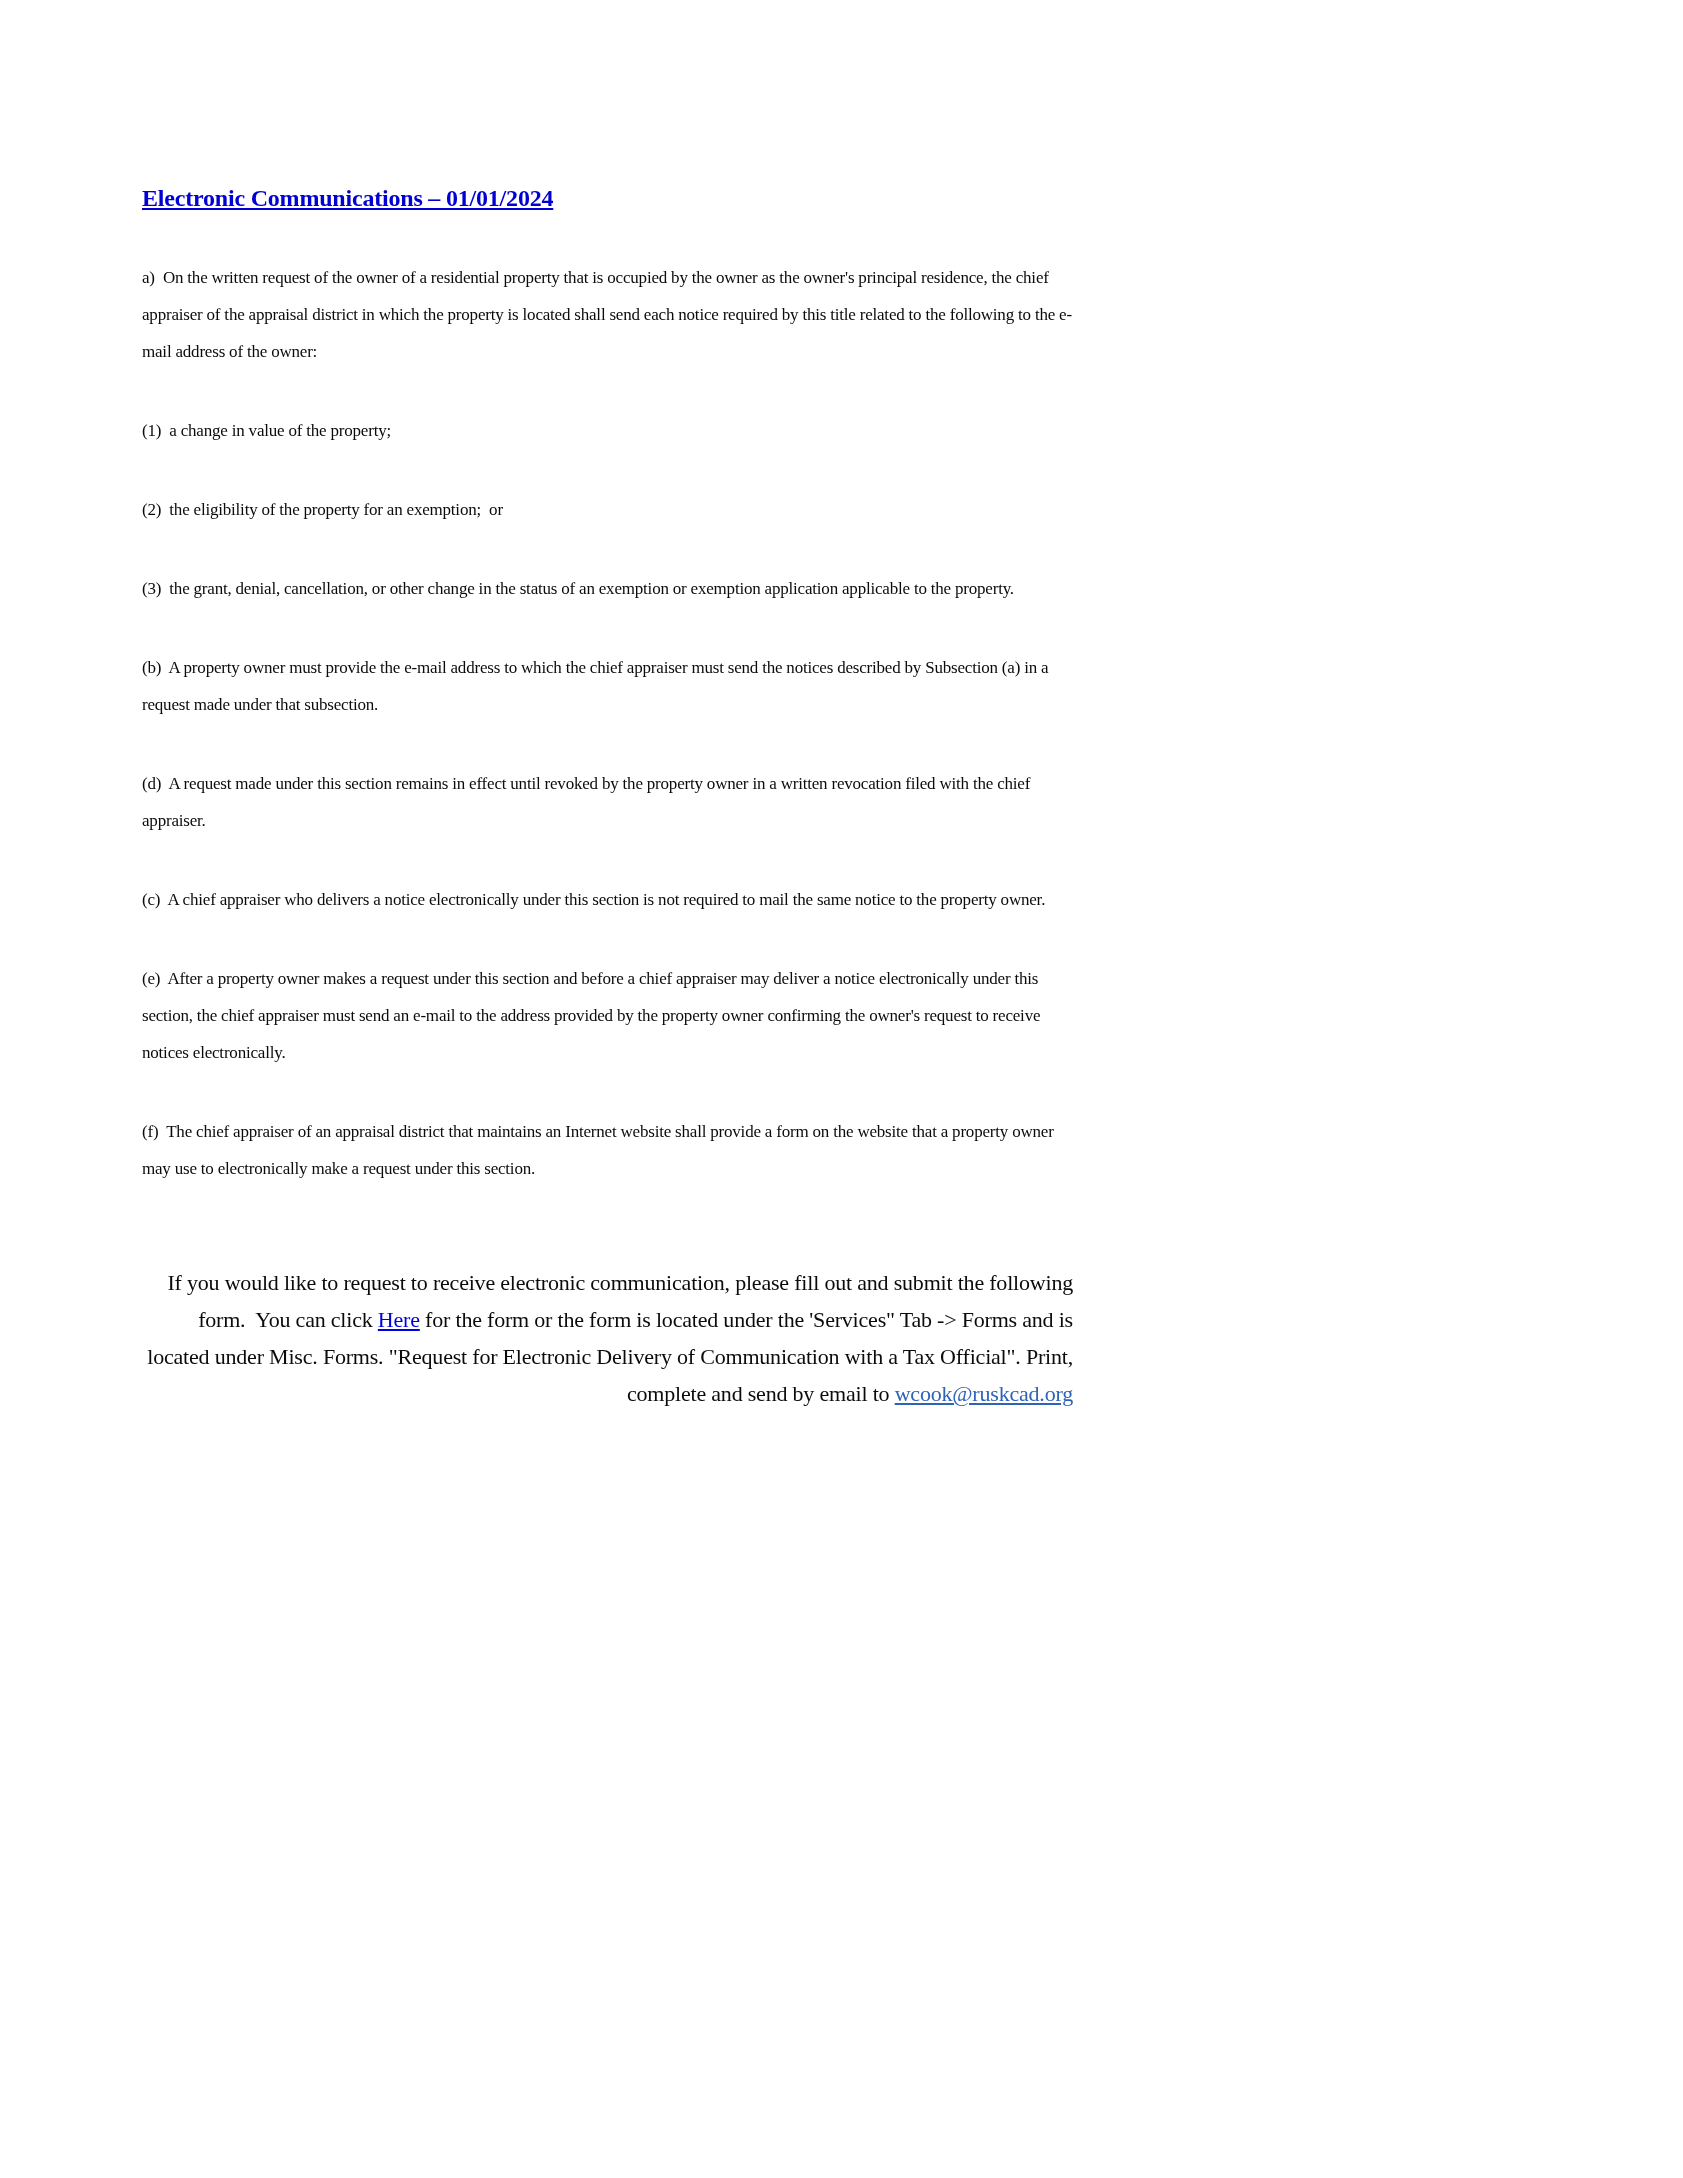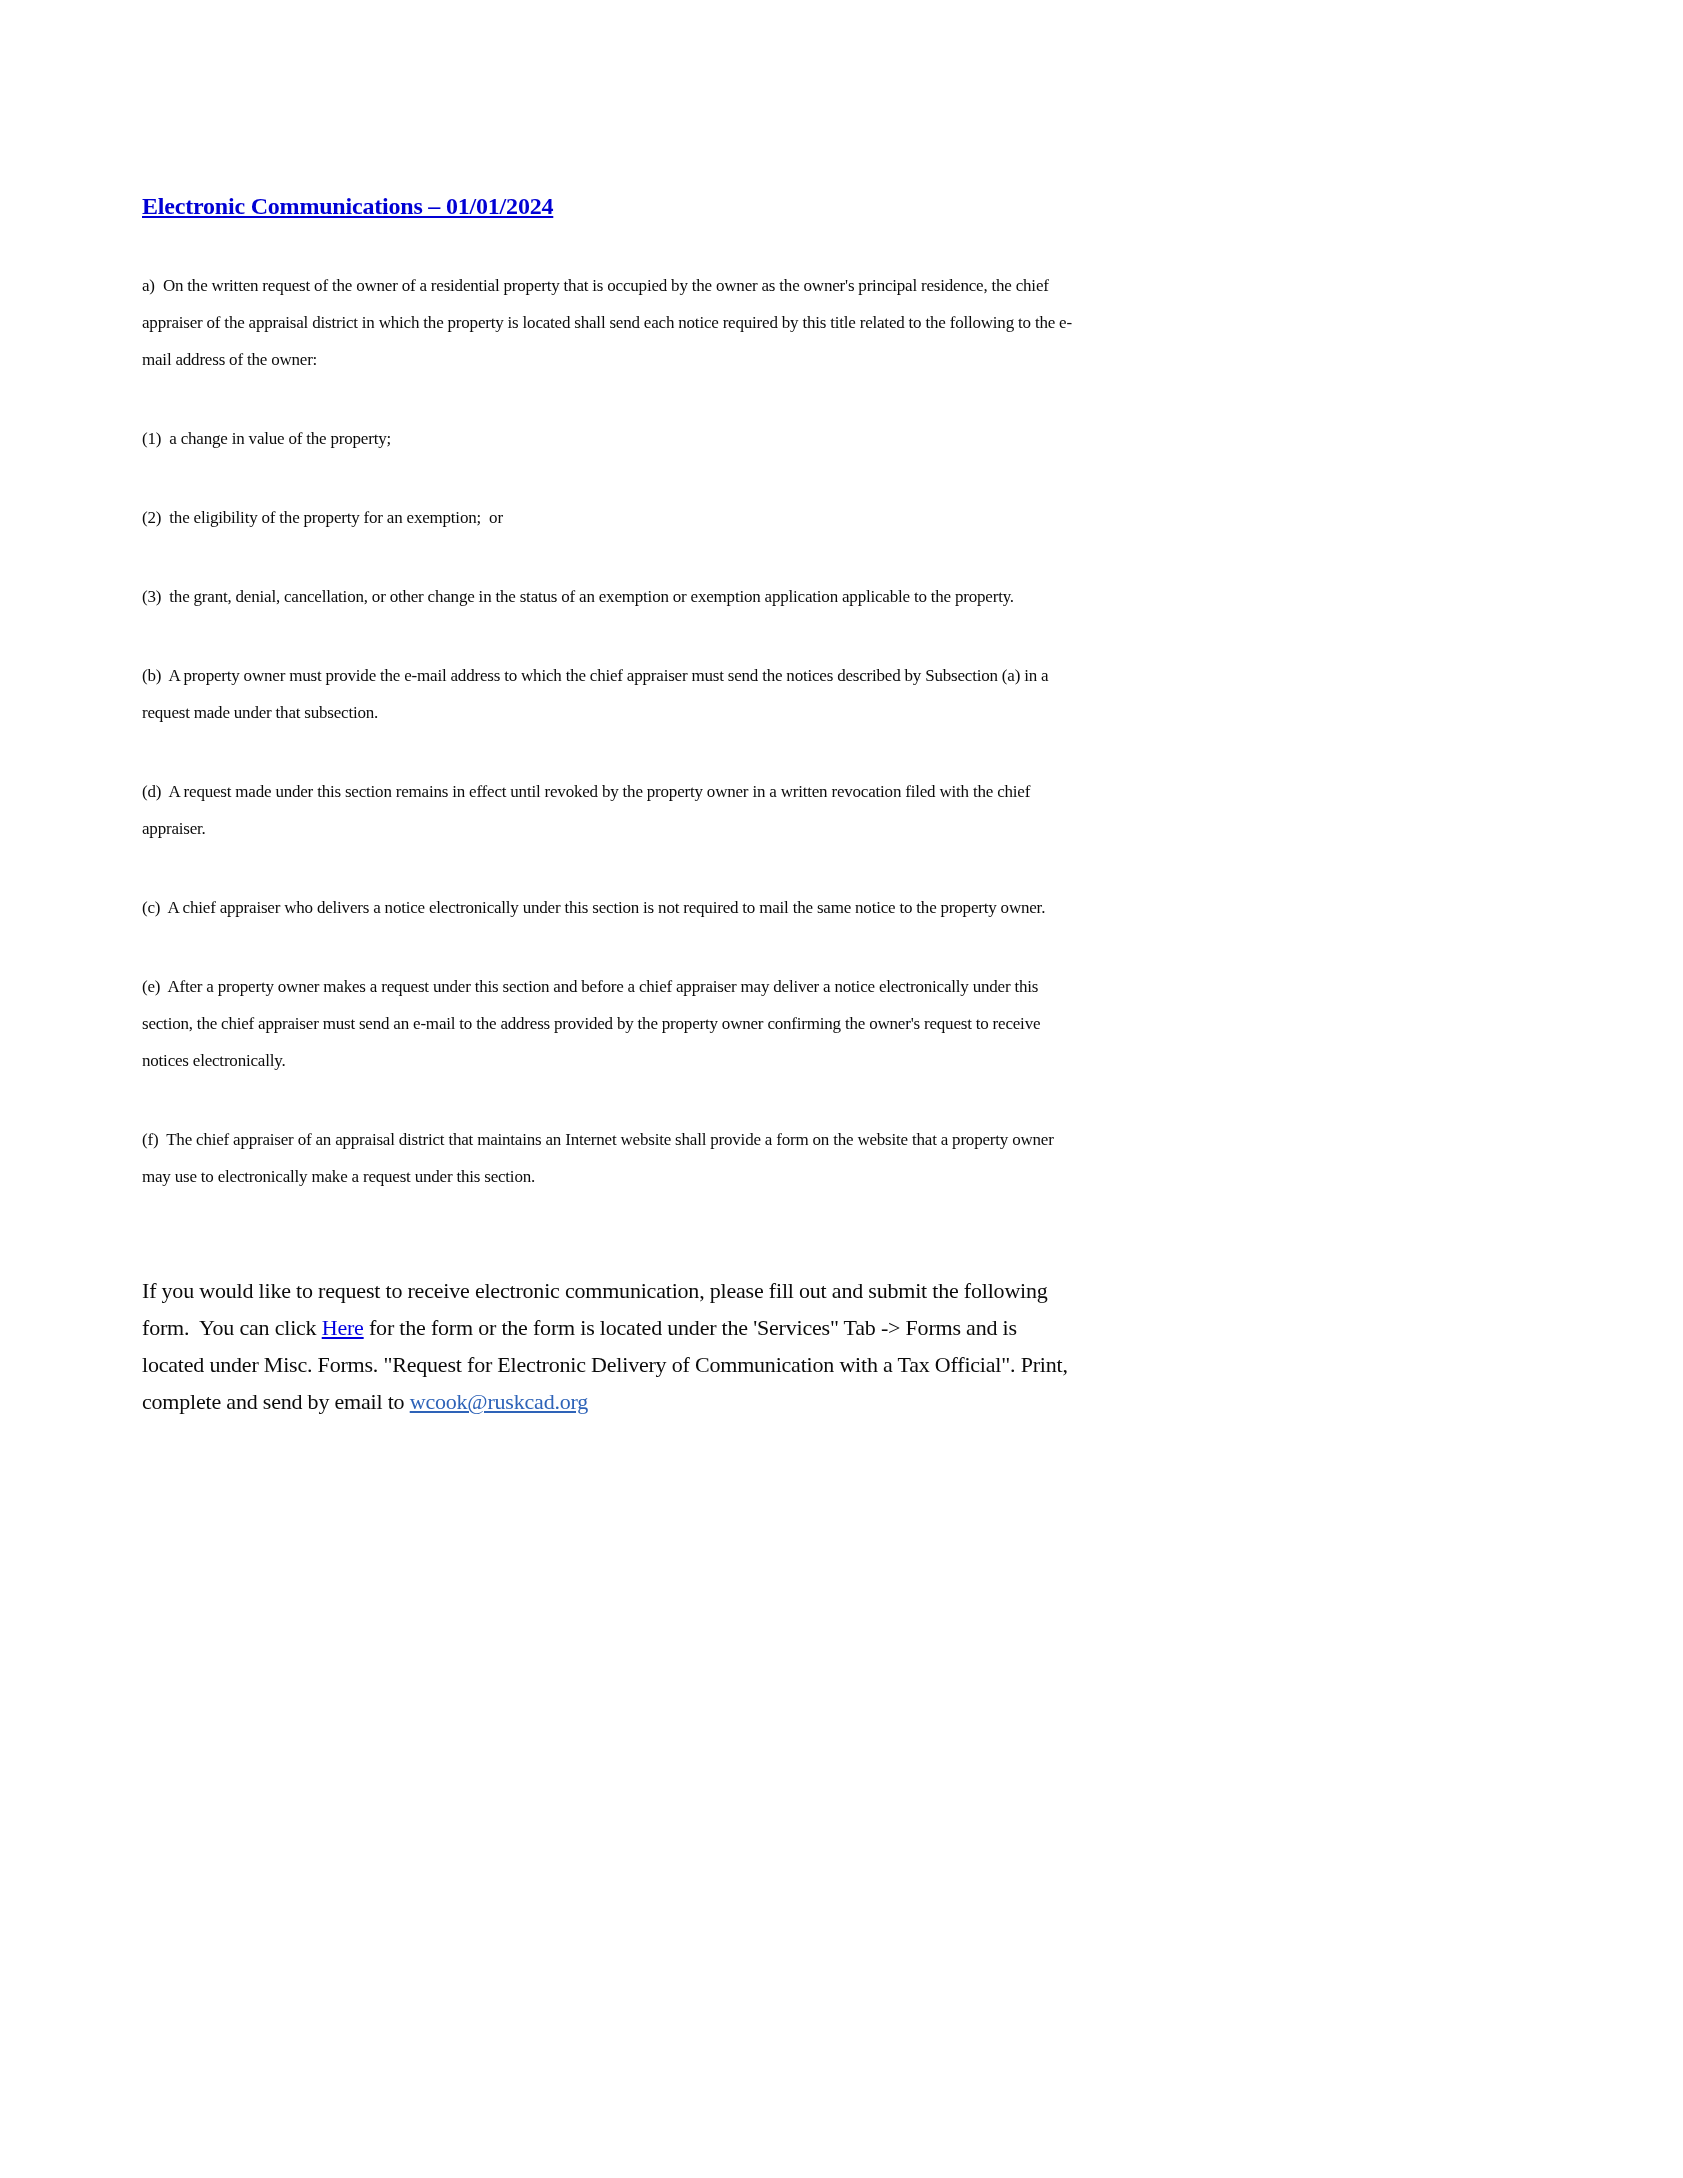--- a/index.html
+++ b/index.html
@@ -18,21 +18,21 @@
     position: absolute;
     left: 0; top: 0;
     width: 1683px;
     height: 2178px;
     background: #ffffff;
     overflow: hidden;
   }
   .content {
     position: absolute;
     left: 142px;
-    top: 191px;
+    top: 183px;
     width: 931px;
   }
   .doc-heading {
     font-size: 24px;
     font-weight: bold;
     text-decoration: underline;
     margin: 0 0 46px 0;
     line-height: 30px;
     letter-spacing: -0.2px;
   }
@@ -46,20 +46,21 @@
     font-size: 17px;
     line-height: 37px;
     margin: 0 0 42px 0;
     letter-spacing: -0.2px;
   }
   p.closing-para {
     font-size: 22px;
     line-height: 37px;
     margin: 77px 0 4px 0;
     letter-spacing: -0.2px;
+    text-align: right;
   }
   a.inline-link {
     text-decoration: underline;
     cursor: pointer;
   }
 </style>
 </head>
 <body>
 
 <div class="page">

